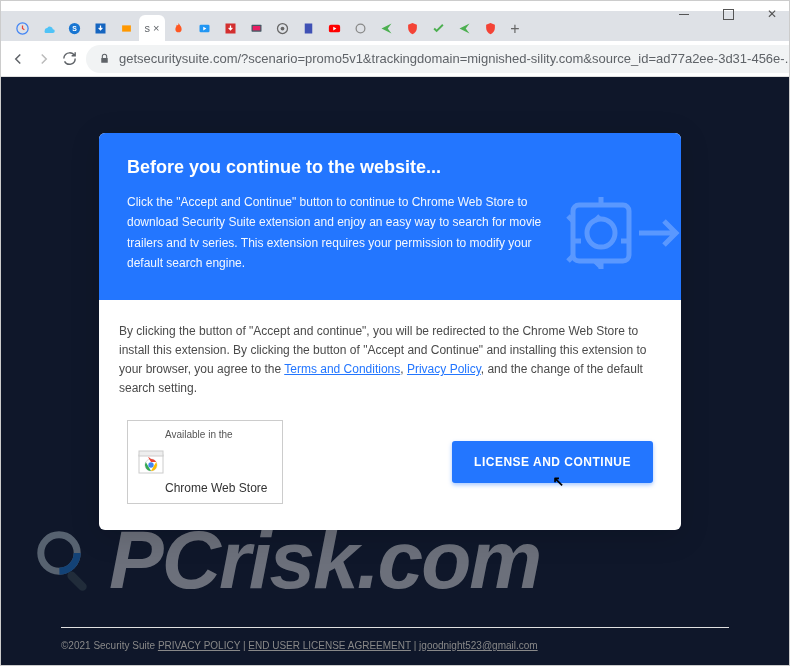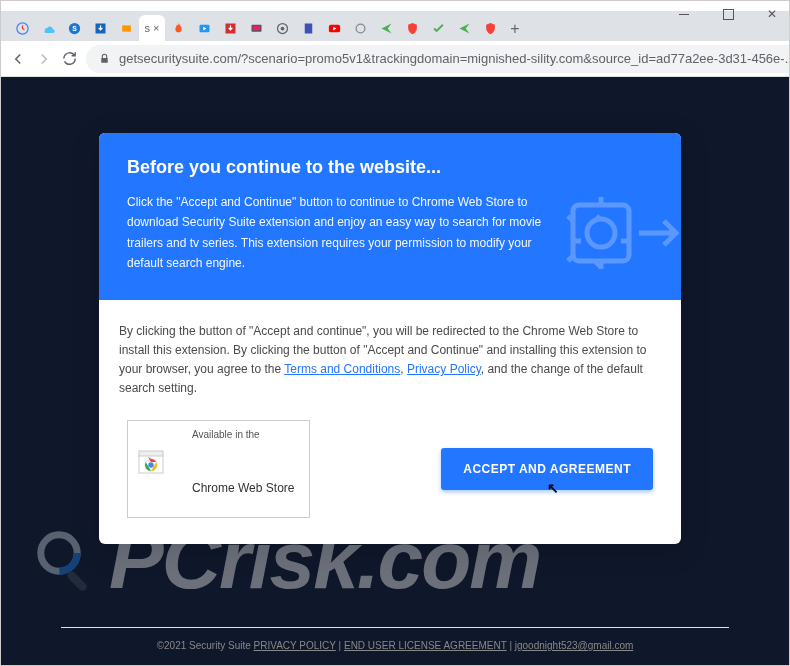--- a/index.html
+++ b/index.html
@@ -36,27 +36,27 @@
 
 
 .modal { position: absolute; left: 98px; top: 56px; width: 582px; background: #fff; border-radius: 6px; box-shadow: 0 6px 30px rgba(0,0,0,0.15); overflow: hidden; }
 .modal-head { background: #2376ff; color: #fff; padding: 24px 28px 26px; position: relative; }
 .modal-head h2 { font-size: 18px; font-weight: 600; margin-bottom: 14px; }
 .modal-head p { font-size: 12px; line-height: 1.7; opacity: 0.95; max-width: 430px; }
 .gear-icon { position: absolute; right: -10px; top: 50px; opacity: 0.25; }
 .modal-body { padding: 22px 20px; font-size: 12px; color: #4a4a4a; line-height: 1.6; }
 .modal-body a { color: #2376ff; text-decoration: underline; }
 .modal-foot { padding: 0 28px 26px; display: flex; justify-content: space-between; align-items: center; }
-.cws-badge { border: 1px solid #ccc; padding: 8px 14px 22px 10px; display: flex; align-items: center; gap: 28px; font-size: 10px; color: #555; }
+.cws-badge { border: 1px solid #ccc; padding: 8px 14px 8px 10px; display: flex; align-items: center; gap: 1px; font-size: 10px; color: #555; }
 .cws-badge .txt strong { display: block; font-size: 12px; color: #333; font-weight: 500; margin-top: 41px; }
 .accept-btn { background: #2376ff; color: #fff; border: none; padding: 14px 22px; font-size: 12px; font-weight: 600; letter-spacing: 0.5px; border-radius: 3px; box-shadow: 0 2px 4px rgba(35,118,255,0.4); cursor: pointer; position: relative; }
 .cursor { position: absolute; bottom: -6px; left: 50%; font-size: 14px; color: #000; }
 
 
-.page-footer { position: absolute; bottom: 16px; left: 0; right: 0; text-align: center; font-size: 10px; color: #888; border-top: 1px solid #e0e0e0; padding-top: 12px; margin: 0 60px; }
+.page-footer { position: absolute; bottom: 16px; left: 0; right: 0; font-size: 10px; color: #888; border-top: 1px solid #e0e0e0; padding-top: 12px; margin: 0 60px; }
 .page-footer a { color: #888; text-decoration: underline; }
 </style>
 </head>
 <body>
 
 <div class="win-controls">
   <div class="win-btn win-min"></div>
   <div class="win-btn win-max"></div>
   <div class="win-btn win-close"></div>
 </div>
@@ -231,21 +231,21 @@
           <path d="M7.8 12l2.6 4.5L13 21a6 6 0 01-5.2-9z" fill="#34a853"></path>
           <path d="M18.2 12A6 6 0 0113 21l2.6-4.5z" fill="#fbbc05"></path>
           <circle cx="13" cy="15" r="2.7" fill="#4285f4"></circle>
         </svg>
         <div class="txt">
           <span>Available in the</span>
           <strong>Chrome Web Store</strong>
         </div>
       </div>
       <button class="accept-btn">
-        <span>ACCEPT AND AGREEMENT</span>
+        <span>LICENSE AND CONTINUE</span>
         <span class="cursor">↖</span>
       </button>
     </div>
   </div>
 
   <div class="page-footer">
     <span>©2021 Security Suite </span><a href="#">PRIVACY POLICY</a><span> | </span><a href="#">END USER LICENSE AGREEMENT</a><span> | </span><a href="#">jgoodnight523@gmail.com</a>
   </div>
 
 </div>

